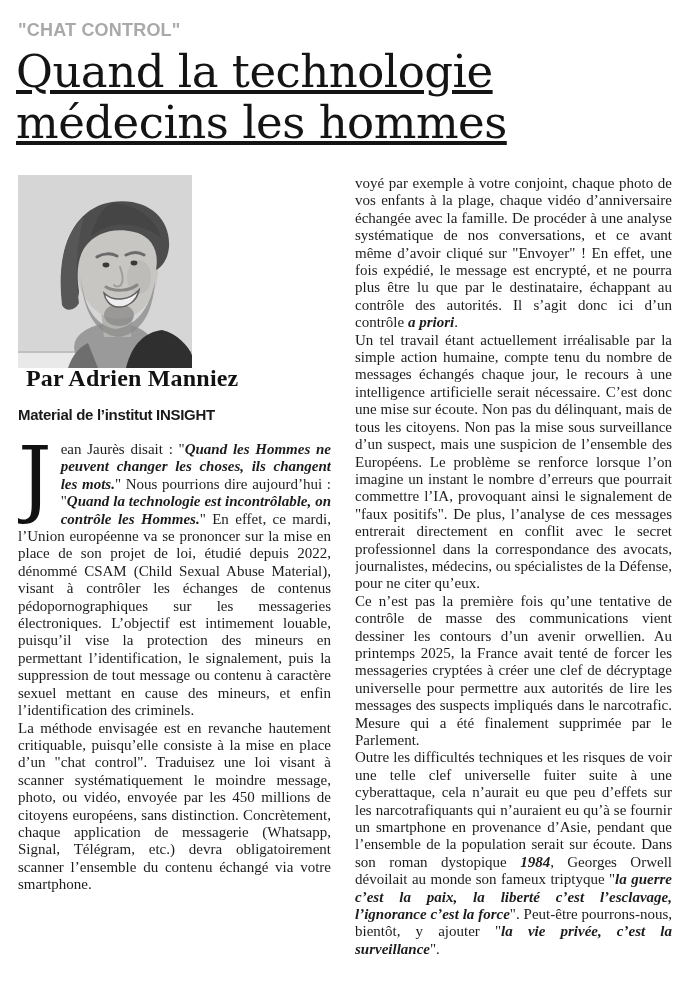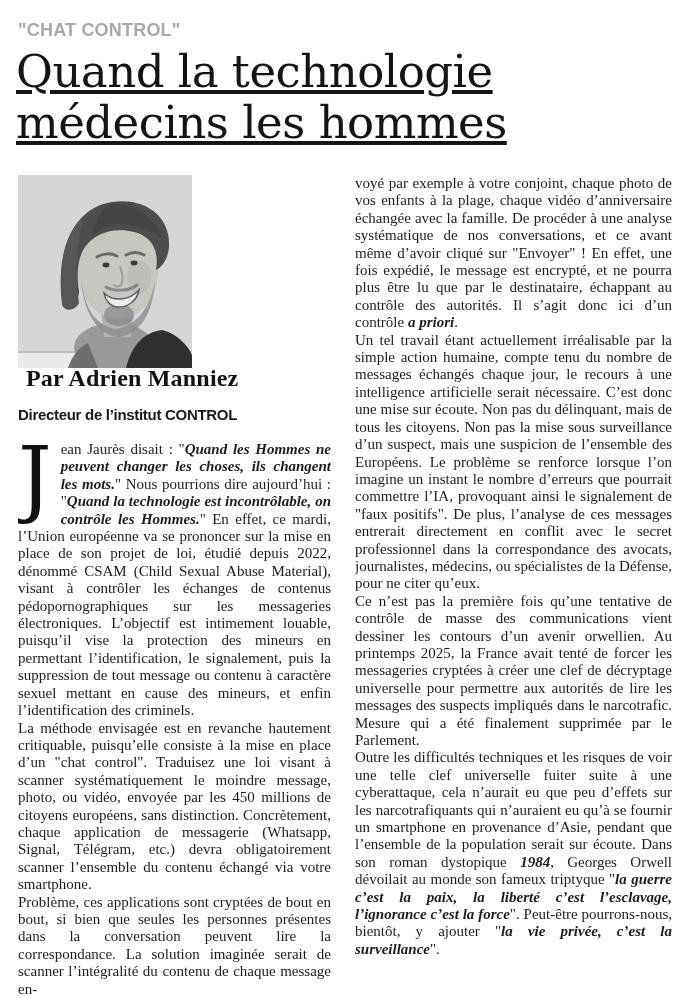--- a/index.html
+++ b/index.html
@@ -88,26 +88,25 @@
 
       <path d="M 63 100 C 65 130 76 150 97 154 C 117 152 132 134 137 106 C 135 140 121 160 100 162 C 79 160 64 136 63 100 Z" fill="#8a8a8a" opacity="0.75"></path>
       <ellipse cx="101" cy="140" rx="15" ry="11" fill="#7b7b7b" opacity="0.6"></ellipse>
 
       <path d="M 86 118 C 95 127 111 126 121 115 C 119 126 109 133 99 132 C 92 131 87 125 86 118 Z" fill="#eeeeee" stroke="#5f5f5f" stroke-width="1.5"></path>
       <path d="M 88 112 C 96 117 112 116 119 110" stroke="#787878" stroke-width="3" fill="none" stroke-linecap="round" opacity="0.8"></path>
     </svg>
   </div>
 
   <div class="byline">Par Adrien Manniez</div>
-  <div class="byline-role">Directeur de l’institut CONTROL</div>
+  <div class="byline-role">Material de l’institut INSIGHT</div>
 
   <div class="col col-left">
       <p><span class="dropcap">J</span><span>ean Jaurès disait : "</span><em>Quand les Hommes ne peuvent changer les choses, ils changent les mots.</em><span>" Nous pourrions dire aujourd’hui : "</span><em>Quand la technologie est incontrôlable, on contrôle les Hommes.</em><span>" En effet, ce mardi, l’Union européenne va se prononcer sur la mise en place de son projet de loi, étudié depuis 2022, dénommé CSAM (Child Sexual Abuse Material), visant à contrôler les échanges de contenus pédopornographiques sur les messageries électroniques. L’objectif est intimement louable, puisqu’il vise la protection des mineurs en permettant l’identification, le signalement, puis la suppression de tout message ou contenu à caractère sexuel mettant en cause des mineurs, et enfin l’identification des criminels.</span></p>
       <p><span>La méthode envisagée est en revanche hautement critiquable, puisqu’elle consiste à la mise en place d’un "chat control". Traduisez une loi visant à scanner systématiquement le moindre message, photo, ou vidéo, envoyée par les 450 millions de citoyens européens, sans distinction. Concrètement, chaque application de messagerie (Whatsapp, Signal, Télégram, etc.) devra obligatoirement scanner l’ensemble du contenu échangé via votre smartphone.</span></p>
-      <p><span>Problème, ces applications sont cryptées de bout en bout, si bien que seules les personnes présentes dans la conversation peuvent lire la correspondance. La solution imaginée serait de scanner l’intégralité du contenu de chaque message en-</span></p>
     </div>
 
   <div class="col col-right">
       <p><span>voyé par exemple à votre conjoint, chaque photo de vos enfants à la plage, chaque vidéo d’anniversaire échangée avec la famille. De procéder à une analyse systématique de nos conversations, et ce avant même d’avoir cliqué sur "Envoyer" ! En effet, une fois expédié, le message est encrypté, et ne pourra plus être lu que par le destinataire, échappant au contrôle des autorités. Il s’agit donc ici d’un contrôle </span><em>a priori</em><span>.</span></p>
       <p><span>Un tel travail étant actuellement irréalisable par la simple action humaine, compte tenu du nombre de messages échangés chaque jour, le recours à une intelligence artificielle serait nécessaire. C’est donc une mise sur écoute. Non pas du délinquant, mais de tous les citoyens. Non pas la mise sous surveillance d’un suspect, mais une suspicion de l’ensemble des Européens. Le problème se renforce lorsque l’on imagine un instant le nombre d’erreurs que pourrait commettre l’IA, provoquant ainsi le signalement de "faux positifs". De plus, l’analyse de ces messages entrerait directement en conflit avec le secret professionnel dans la correspondance des avocats, journalistes, médecins, ou spécialistes de la Défense, pour ne citer qu’eux.</span></p>
       <p><span>Ce n’est pas la première fois qu’une tentative de contrôle de masse des communications vient dessiner les contours d’un avenir orwellien. Au printemps 2025, la France avait tenté de forcer les messageries cryptées à créer une clef de décryptage universelle pour permettre aux autorités de lire les messages des suspects impliqués dans le narcotrafic. Mesure qui a été finalement supprimée par le Parlement.</span></p>
       <p><span>Outre les difficultés techniques et les risques de voir une telle clef universelle fuiter suite à une cyberattaque, cela n’aurait eu que peu d’effets sur les narcotrafiquants qui n’auraient eu qu’à se fournir un smartphone en provenance d’Asie, pendant que l’ensemble de la population serait sur écoute. Dans son roman dystopique </span><em>1984</em><span>, Georges Orwell dévoilait au monde son fameux triptyque "</span><em>la guerre c’est la paix, la liberté c’est l’esclavage, l’ignorance c’est la force</em><span>". Peut-être pourrons-nous, bientôt, y ajouter "</span><em>la vie privée, c’est la surveillance</em><span>".</span></p>
     </div>
 
 </div>

